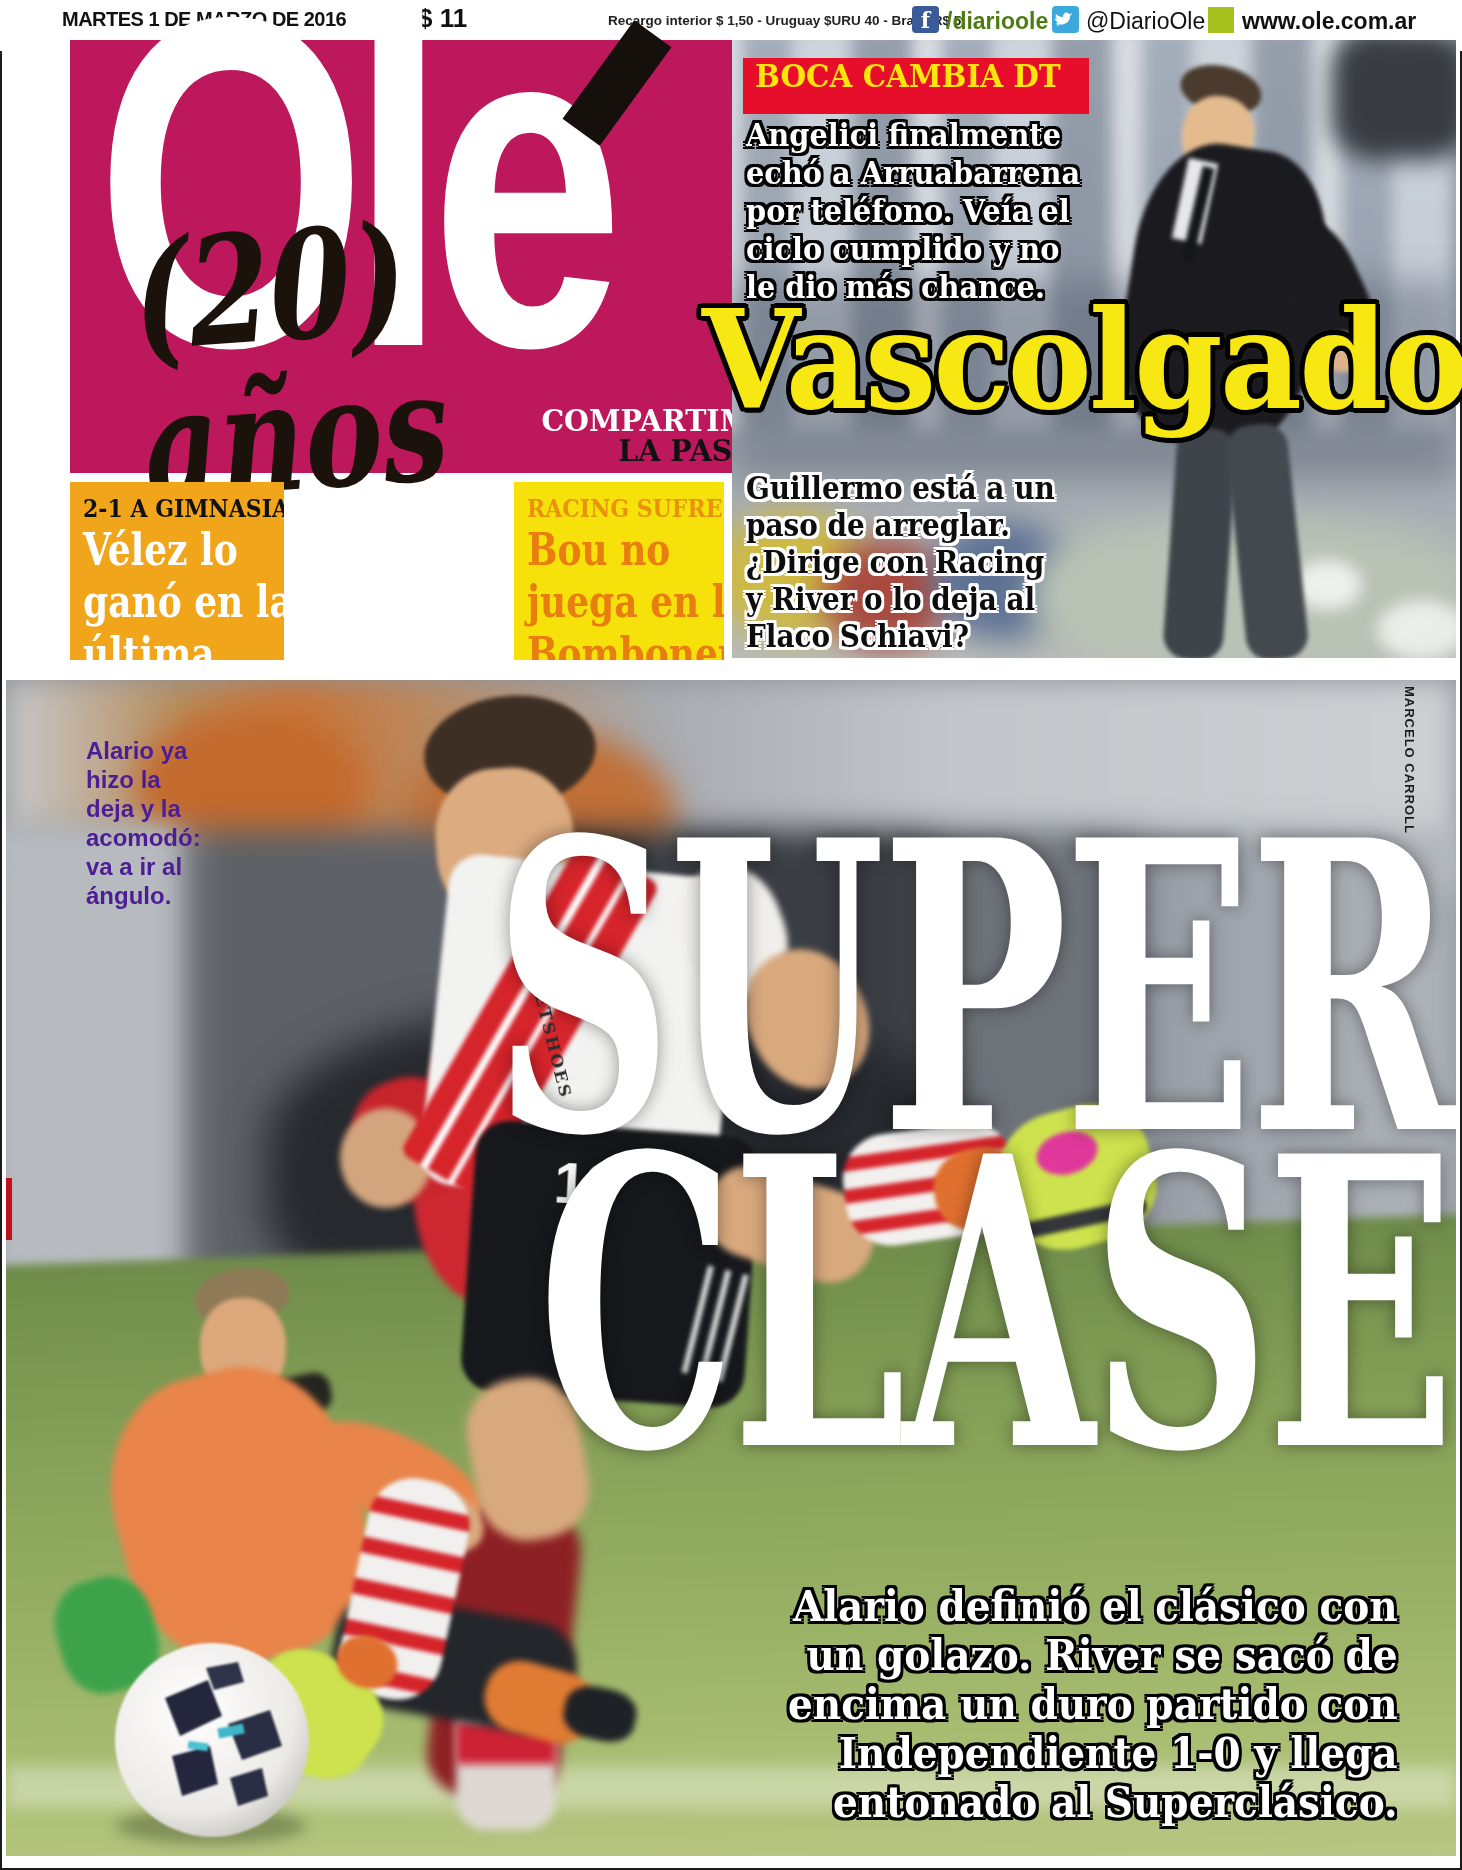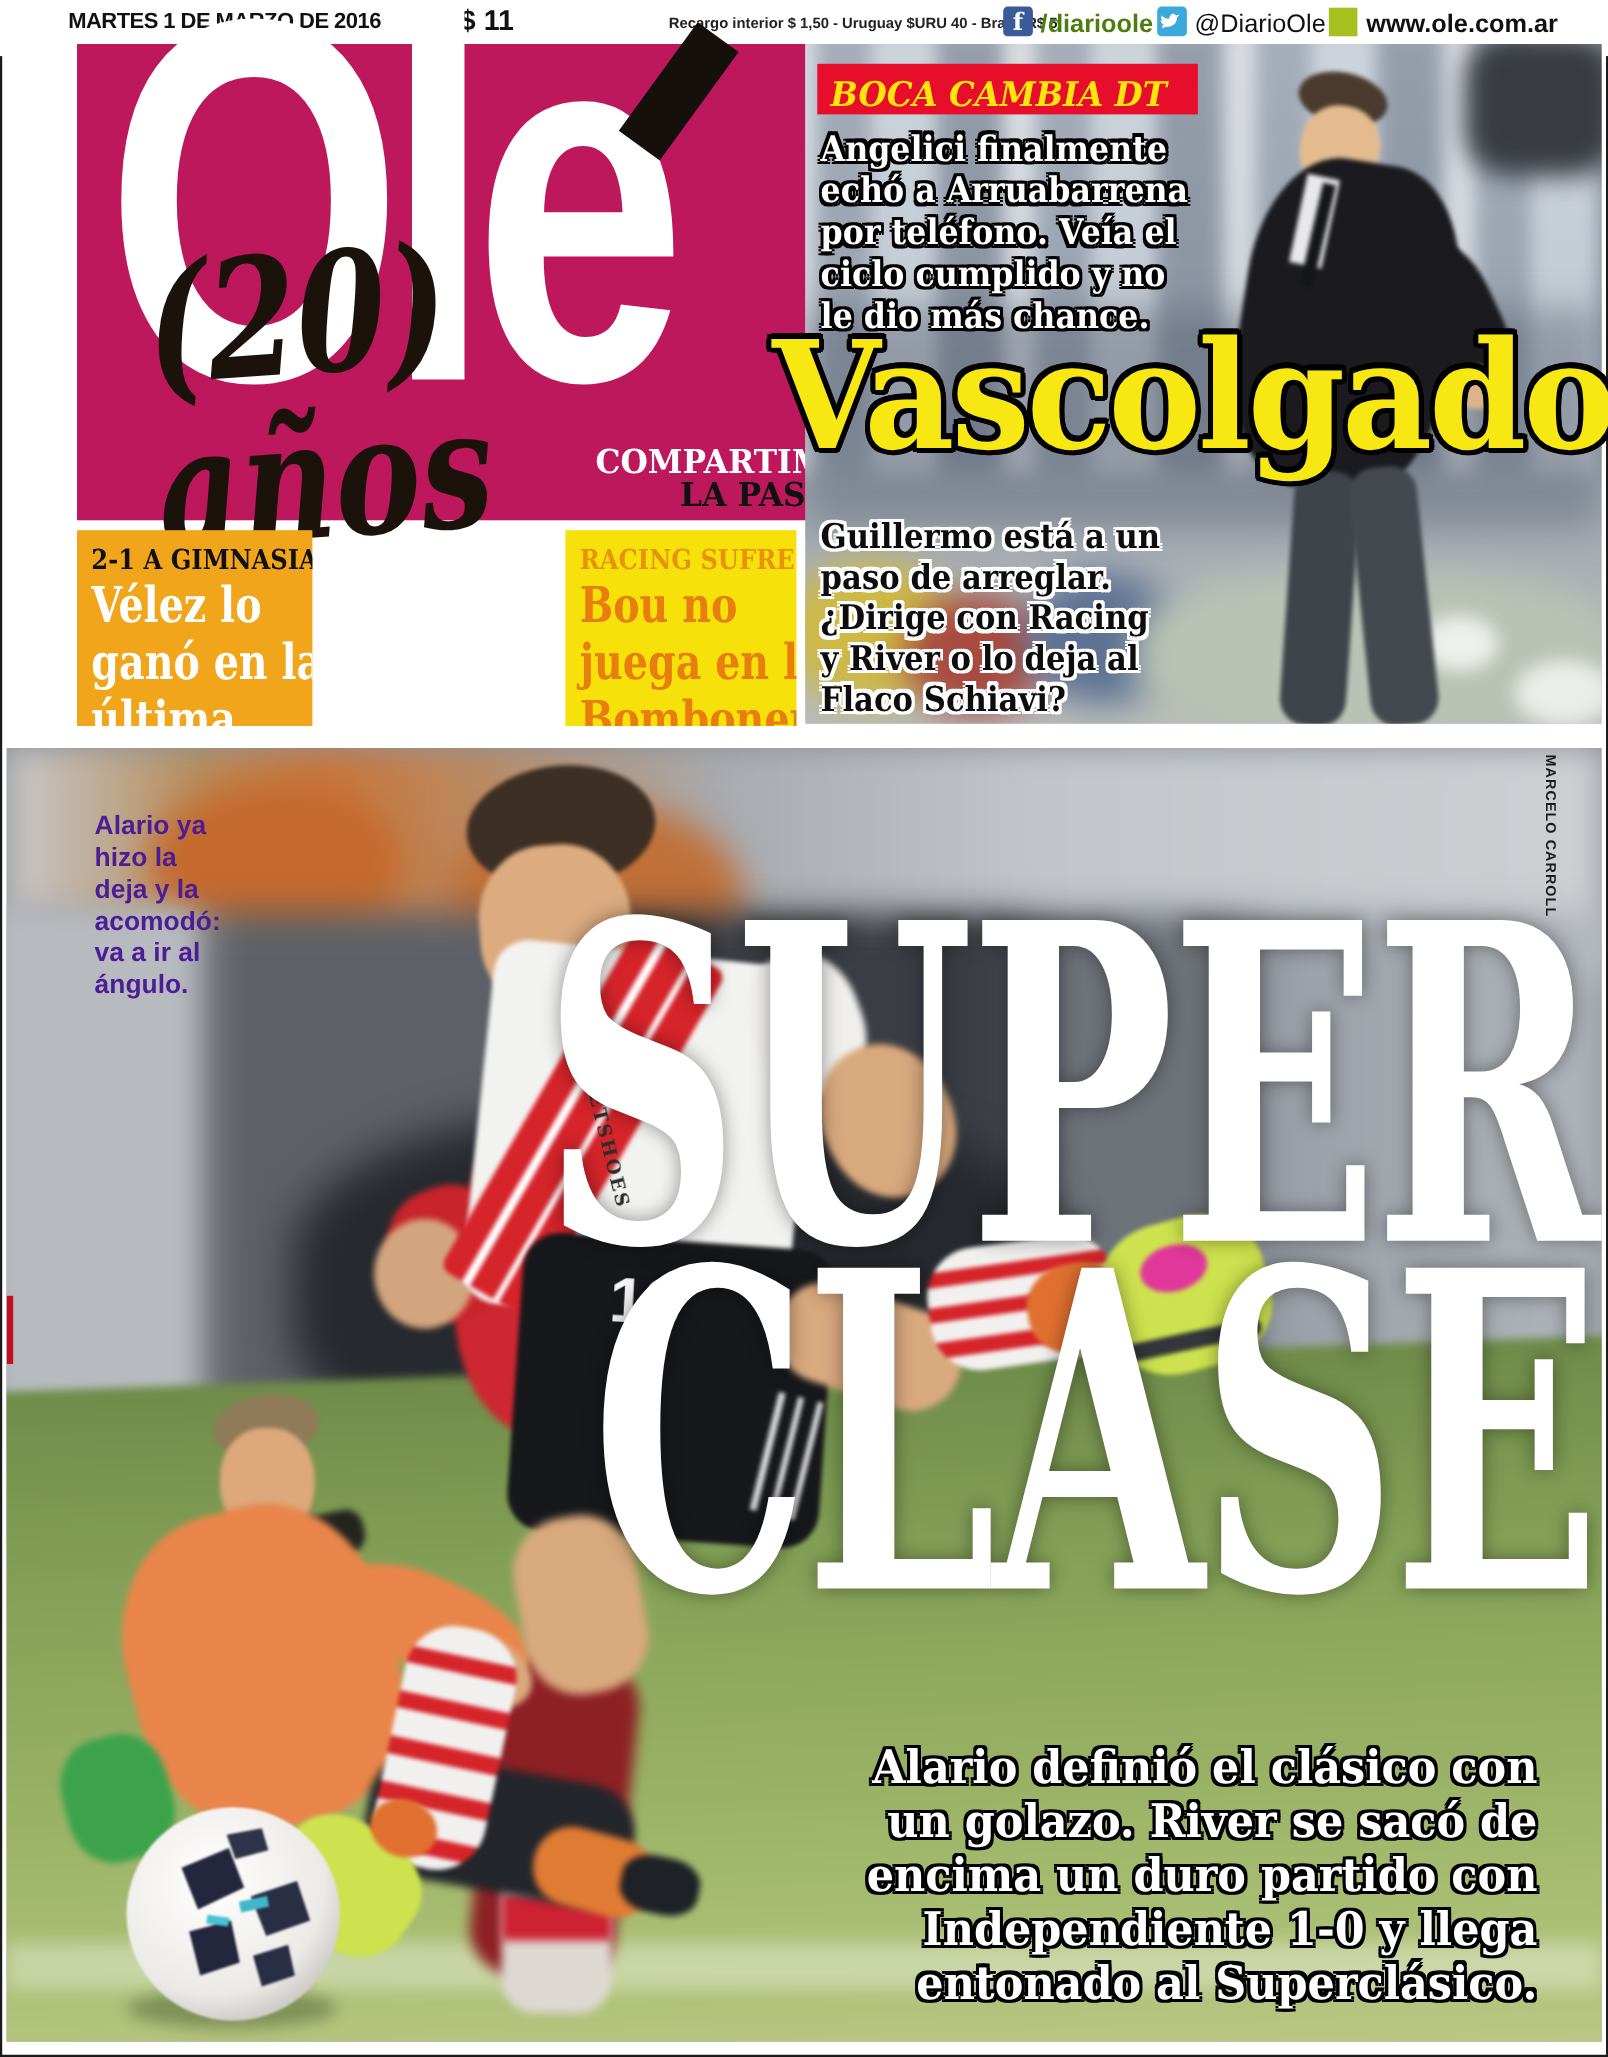--- a/index.html
+++ b/index.html
@@ -86,21 +86,21 @@
     <div class="abs blur2" style="left:448px;top:26px;width:82px;height:48px;background:#4a3b2e;border-radius:50%;transform:rotate(12deg);"></div>
     <div class="abs blur2" style="left:450px;top:56px;width:72px;height:78px;background:#e3bb8f;border-radius:46%;transform:rotate(10deg);"></div>
     <div class="abs blur2" style="left:396px;top:106px;width:192px;height:302px;background:#1b1b1f;border-radius:38%;transform:rotate(9deg);"></div>
     <div class="abs blur2" style="left:448px;top:120px;width:30px;height:82px;background:#e8e8ea;transform:rotate(12deg);"></div>
     <div class="abs blur2" style="left:460px;top:126px;width:12px;height:96px;background:#14161a;transform:rotate(13deg);"></div>
     <div class="abs blur2" style="left:558px;top:178px;width:72px;height:142px;background:#1b1b1f;border-radius:40%;transform:rotate(-25deg);"></div>
     <div class="abs blur2" style="left:588px;top:292px;width:46px;height:40px;background:#ddb389;border-radius:50%;"></div>
     <div class="abs blur2" style="left:438px;top:388px;width:60px;height:232px;background:#3f444b;border-radius:24px;transform:rotate(4deg);"></div>
     <div class="abs blur2" style="left:504px;top:384px;width:62px;height:236px;background:#44494f;border-radius:24px;transform:rotate(-6deg);"></div>
 
-    <div class="abs" style="left:11px;top:18px;height:46px;background:#e60e2b;padding:0 12px;display:flex;align-items:flex-end;font-style:italic;">
+    <div class="abs" style="left:11px;top:18px;height:56px;background:#e60e2b;padding:0 12px;display:flex;align-items:flex-start;">
       <span class="slab" style="font-size:31px;color:#ffe60a;transform:scaleX(0.95);transform-origin:left;white-space:nowrap;">BOCA CAMBIA DT</span>
     </div>
     <div class="abs slab ob3" style="left:14px;top:76px;font-size:32px;color:#fff;line-height:38px;transform:scaleX(0.9);transform-origin:left top;white-space:nowrap;">
       <div>Angelici finalmente</div>
       <div>echó a Arruabarrena</div>
       <div>por teléfono. Veía el</div>
       <div>ciclo cumplido y no</div>
       <div>le dio más chance.</div>
     </div>
     <div class="abs slab ow3" style="left:14px;top:430px;font-size:31px;color:#0d0d0d;line-height:37px;transform:scaleX(0.9);transform-origin:left top;white-space:nowrap;">

